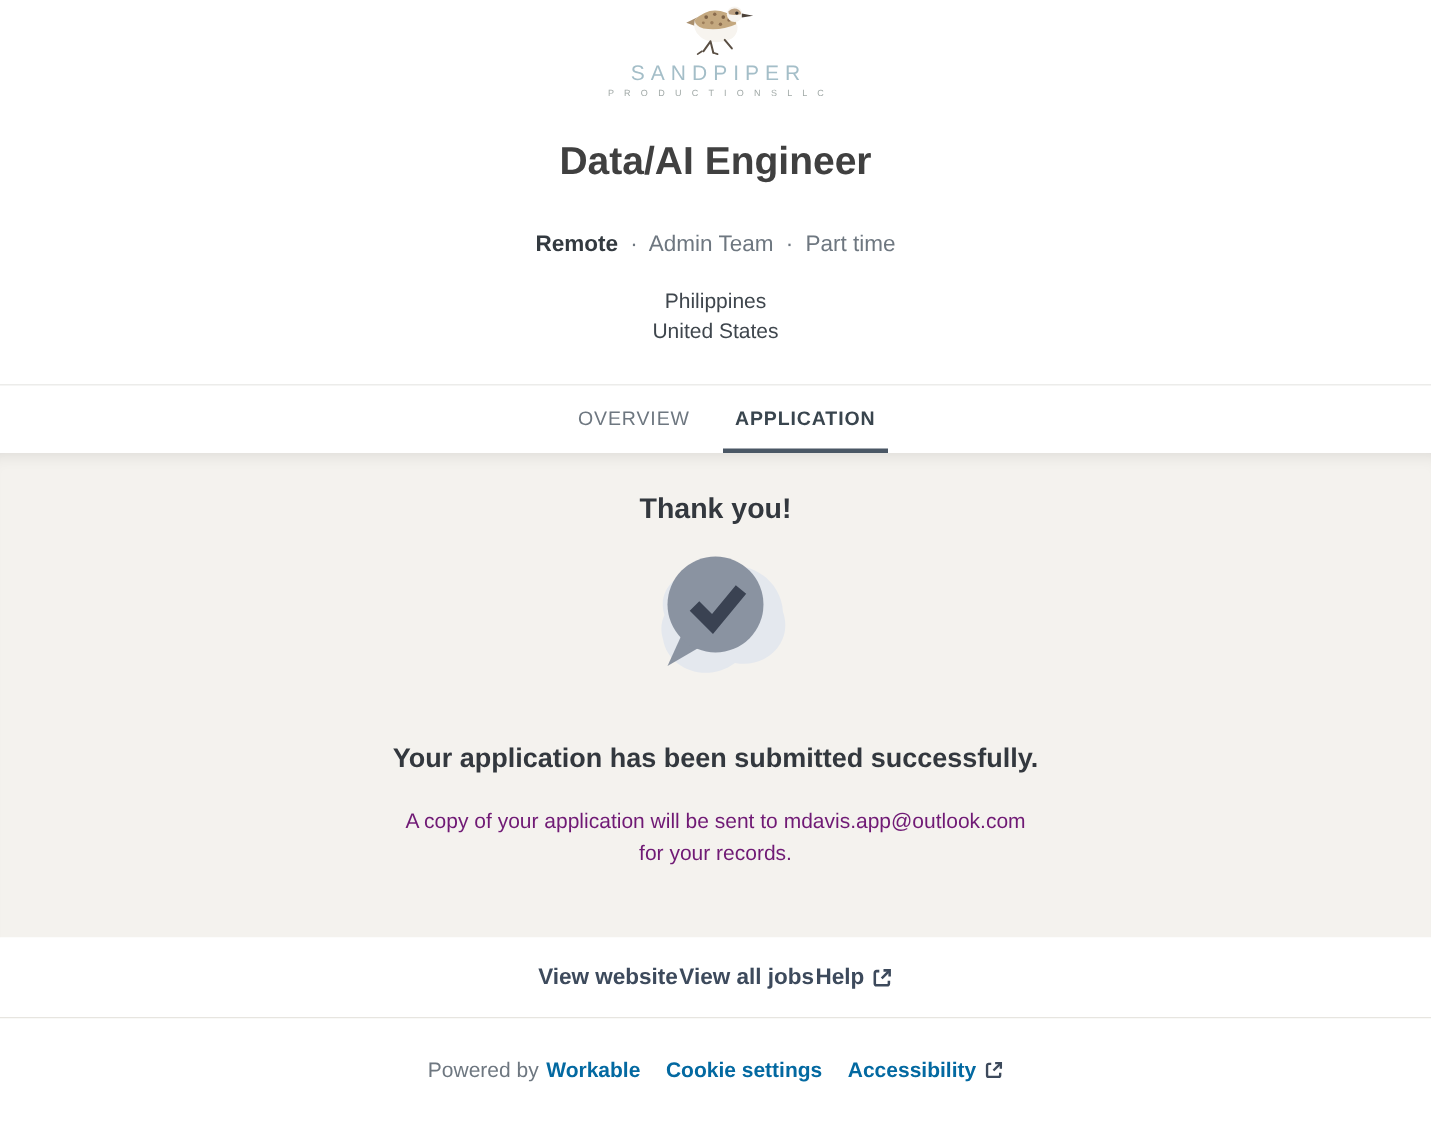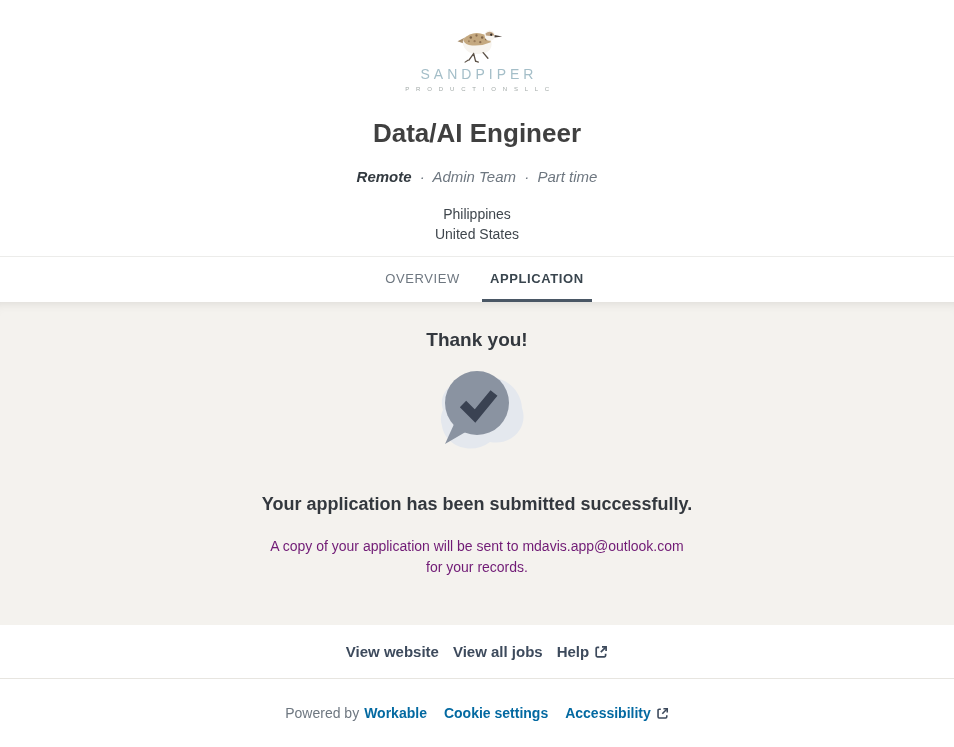--- a/index.html
+++ b/index.html
@@ -1,27 +1,27 @@
 <!DOCTYPE html>
 <html><head>
 <meta charset="utf-8">
 <style>
   * { margin: 0; padding: 0; box-sizing: border-box; }
   html, body { width: 954px; height: 747px; background: #fff; overflow: hidden; }
   body { font-family: "Liberation Sans", sans-serif; color: #33383e; }
 
   
-  .header { background: #fff; text-align: center; padding-top: 26px; height: 256px; }
+  .header { background: #fff; text-align: center; height: 256px; }
   .logo { display: inline-flex; flex-direction: column; align-items: center; }
   .logo-bird { height: 38px; margin-bottom: 2px; }
   .brand-name { font-size: 14px; letter-spacing: 4px; color: #a4bec8; font-weight: 500; padding-left: 4px; }
   .brand-tagline { font-size: 6px; letter-spacing: 2.6px; color: #a2aaa8; margin-top: 4px; padding-left: 3px; }
 
   .job-title { font-size: 26px; font-weight: 700; color: #404040; margin-top: 26px; }
-  .job-meta { margin-top: 19px; font-size: 15px; color: #6e7780; font-style: italic; }
+  .job-meta { margin-top: 31px; font-size: 15px; color: #6e7780; }
   .job-meta .strong { color: #333a40; font-weight: 700; }
   .job-meta .sep { padding: 0 4px; }
   .job-locations { margin-top: 19px; font-size: 14px; line-height: 20px; color: #3f464d; }
 
   
   .tabbar { background: #fff; border-top: 1px solid #ececea; height: 46px;
             display: flex; justify-content: center; gap: 14px; padding-left: 15px; }
   .tab { font-size: 13px; letter-spacing: 0.6px; color: #6e7780; cursor: pointer;
          display: flex; align-items: center; padding: 0 8px; border-bottom: 3px solid transparent;
          font-weight: 400; }
@@ -30,21 +30,21 @@
   
   .hero { background: #f4f2ee; height: 323px; text-align: center;
           box-shadow: inset 0 10px 12px -10px rgba(0,0,0,0.12); padding-top: 27px; }
   .hero h2 { font-size: 19px; font-weight: 700; color: #33383e; }
   .hero-icon { margin-top: 13px; }
   .hero-message { font-size: 18px; font-weight: 700; color: #33383e; margin-top: 34px; }
   .hero-note { font-size: 14px; line-height: 21px; color: #701a75; margin-top: 21px; }
 
   
   .footer-links { background: #fff; height: 53px; display: flex; align-items: center;
-                  justify-content: center; gap: 14px; }
+                  justify-content: center; gap: 1px; }
   .flink { font-size: 15px; font-weight: 600; color: #3d4a5c; text-decoration: none;
            display: inline-flex; align-items: center; gap: 5px; cursor: pointer; }
   .divider { border-top: 1px solid #e7e5e0; }
   .bottom-bar { background: #fff; height: 68px; display: flex; align-items: center;
                 justify-content: center; gap: 17px; font-size: 14px; }
   .powered { color: #6e7780; display: inline-flex; gap: 5px; align-items: baseline; }
   .blink { font-weight: 700; color: #0369a1; text-decoration: none; cursor: pointer;
            display: inline-flex; align-items: center; gap: 5px; }
   .ext-icon svg { display: block; }
 </style>

